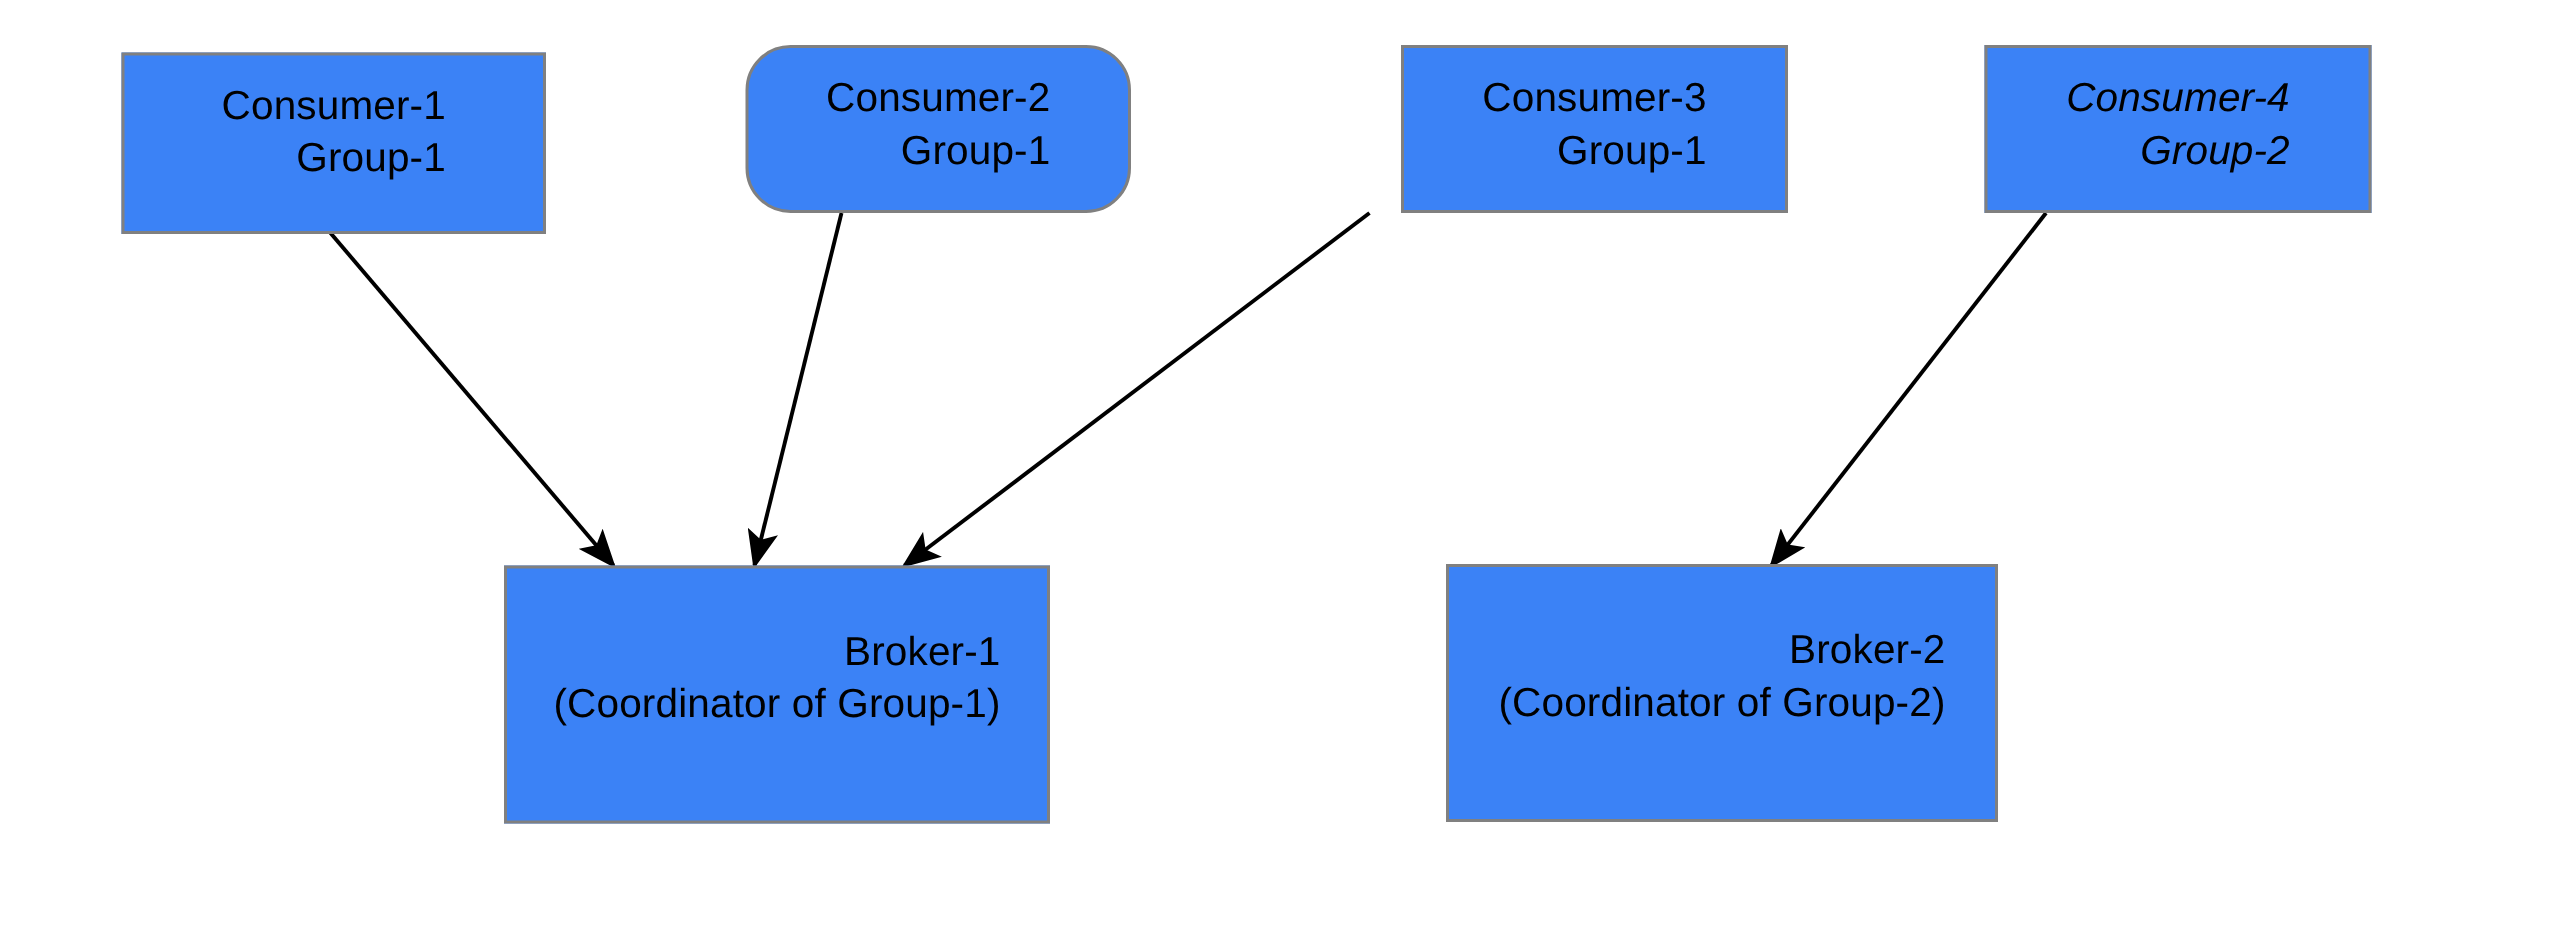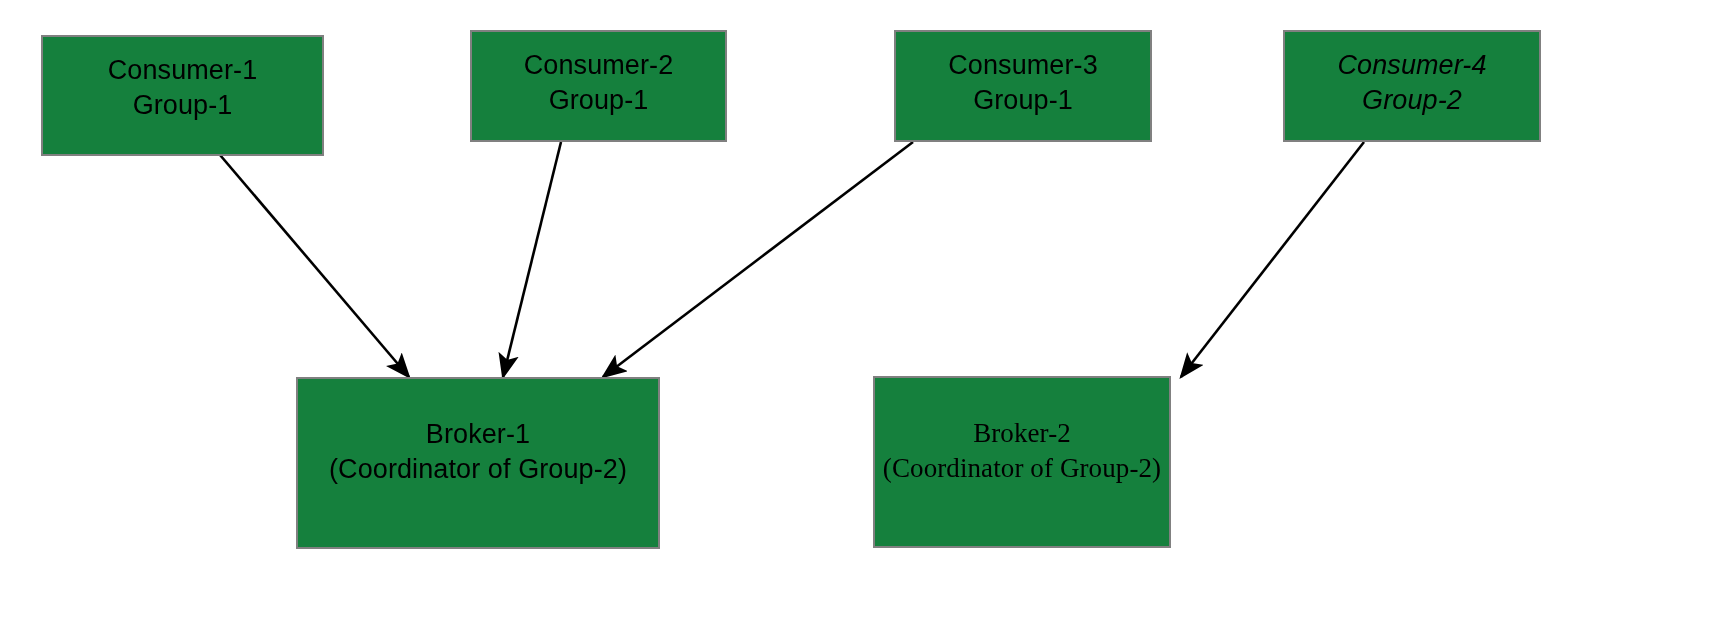--- a/index.html
+++ b/index.html
@@ -23,28 +23,29 @@
     position: absolute;
     left: 0;
     top: 0;
     width: 1716px;
     height: 634px;
     pointer-events: none;
   }
   .node-box {
     position: absolute;
     box-sizing: border-box;
-    background: #15803d;
+    background: #3b82f6;
     border: 2px solid #808080;
     display: flex;
     align-items: center;
     justify-content: center;
-    text-align: center;
+    text-align: right;
     color: #000000;
     z-index: 2;
+    margin-left: 40px;
   }
   .node-label {
     font-size: 27px;
     line-height: 1.28;
     color: #000000;
     white-space: pre-line;
     letter-spacing: 0.1px;
   }
   
   .node-consumer {
@@ -78,35 +79,35 @@
         <line x1="913" y1="142" x2="603" y2="377" stroke="#000000" stroke-width="2.6" marker-end="url(#arrowhead)"></line>
         <line x1="1364" y1="142" x2="1181" y2="377" stroke="#000000" stroke-width="2.6" marker-end="url(#arrowhead)"></line>
       </g>
   </svg>
 
   <div id="nodes-layer">
       <div class="node-box node-consumer" style="left: 41px; top: 35px; width: 283px; height: 121px; border-color: rgb(128, 128, 128);">
         <div class="node-label" style="color: rgb(0, 0, 0);">Consumer-1
 Group-1</div>
       </div>
-      <div class="node-box node-consumer" style="left: 470px; top: 30px; width: 257px; height: 112px; border-color: rgb(128, 128, 128);">
+      <div class="node-box node-consumer" style="left: 457px; top: 30px; width: 257px; height: 112px; border-color: rgb(128, 128, 128); border-radius: 30px;">
         <div class="node-label" style="color: rgb(0, 0, 0);">Consumer-2
 Group-1</div>
       </div>
       <div class="node-box node-consumer" style="left: 894px; top: 30px; width: 258px; height: 112px; border-color: rgb(128, 128, 128);">
         <div class="node-label" style="color: rgb(0, 0, 0);">Consumer-3
 Group-1</div>
       </div>
       <div class="node-box node-consumer" style="left: 1283px; top: 30px; width: 258px; height: 112px; border-color: rgb(128, 128, 128); font-style: italic;">
         <div class="node-label" style="color: rgb(0, 0, 0);">Consumer-4
 Group-2</div>
       </div>
       <div class="node-box node-broker" style="left: 296px; top: 377px; width: 364px; height: 172px; border-color: rgb(128, 128, 128);">
         <div class="node-label" style="color: rgb(0, 0, 0);">Broker-1
-(Coordinator of Group-2)</div>
+(Coordinator of Group-1)</div>
       </div>
-      <div class="node-box node-broker" style="left: 873px; top: 376px; width: 298px; height: 172px; border-color: rgb(128, 128, 128); font-family: Liberation Serif, serif;">
+      <div class="node-box node-broker" style="left: 924px; top: 376px; width: 368px; height: 172px; border-color: rgb(128, 128, 128);">
         <div class="node-label" style="color: rgb(0, 0, 0);">Broker-2
 (Coordinator of Group-2)</div>
       </div>
     </div>
 
 </div>
 
 </body></html>

